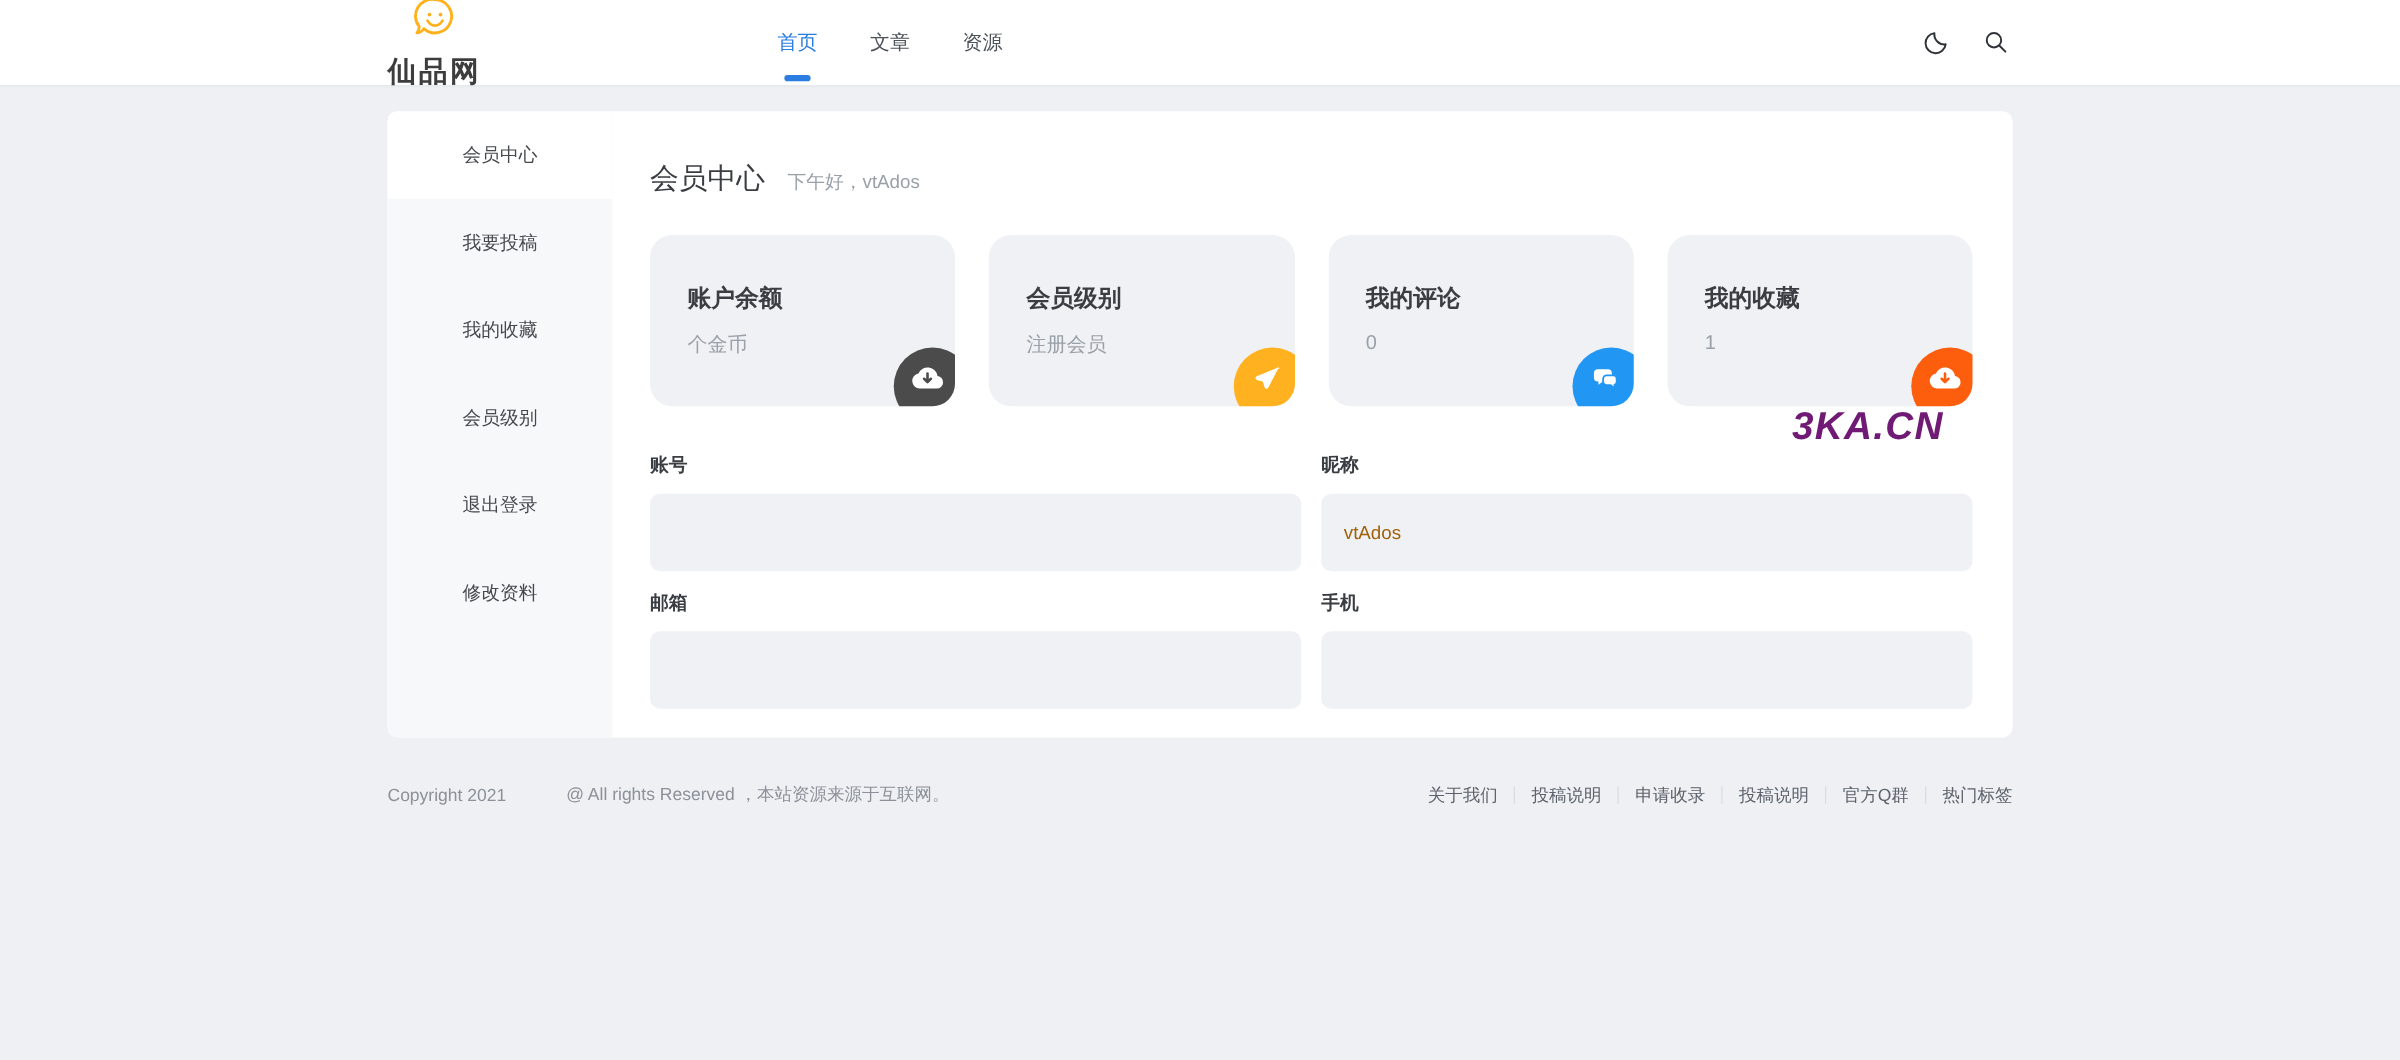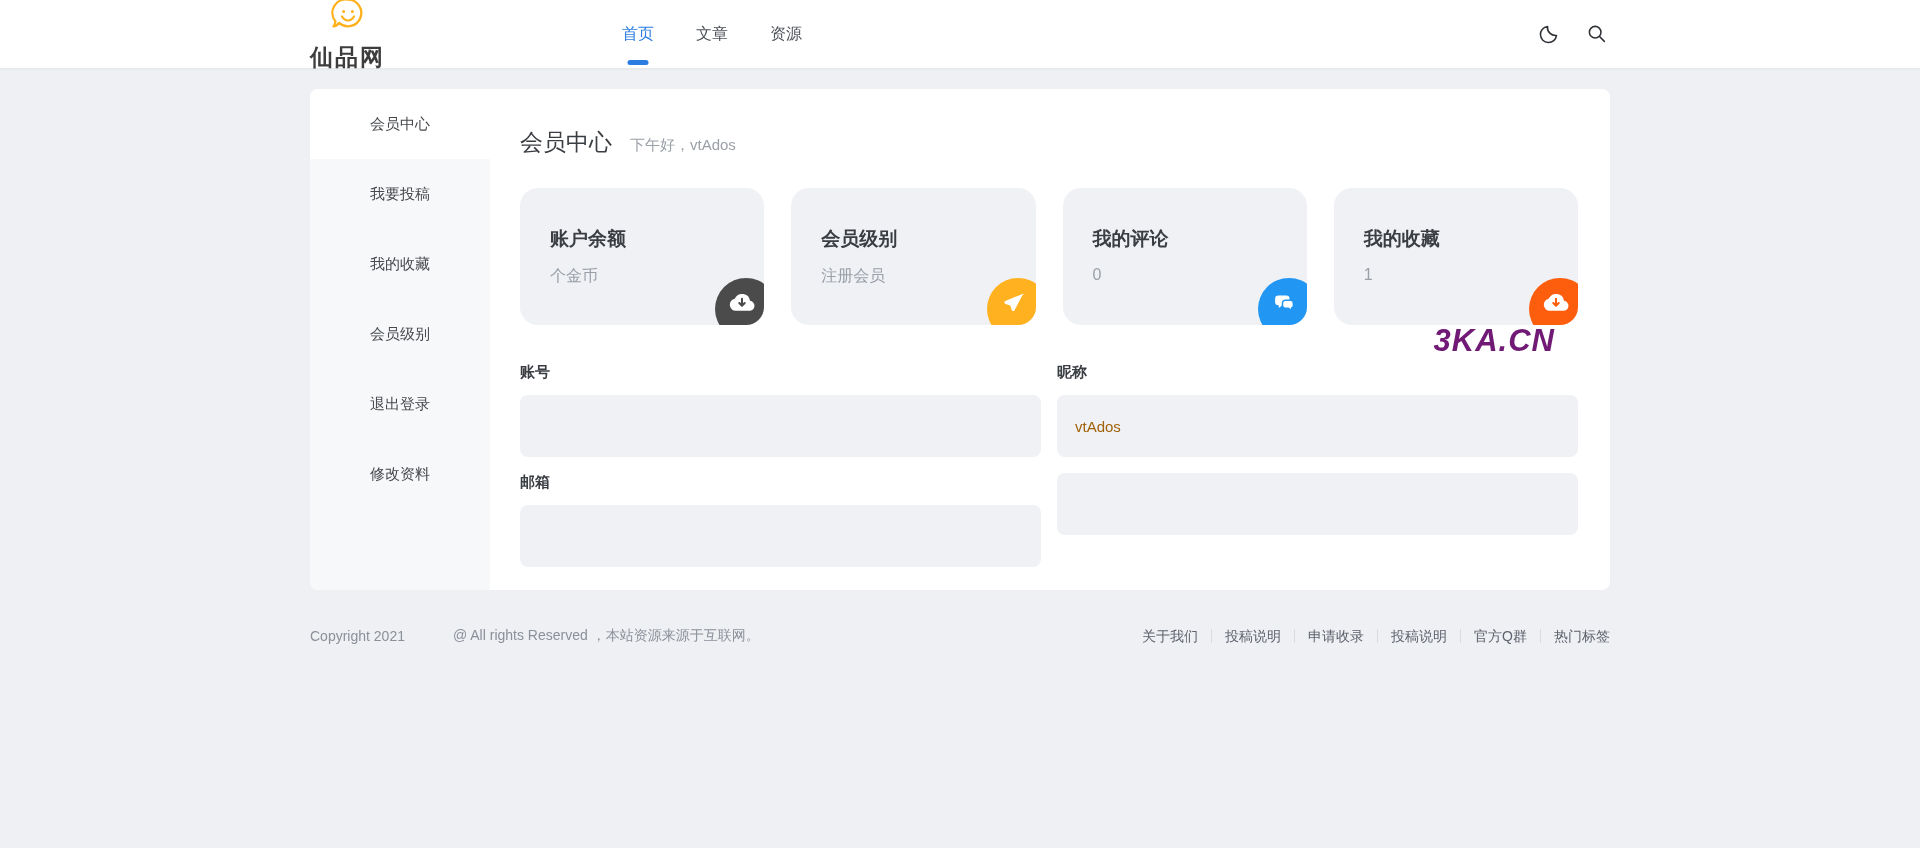--- a/index.html
+++ b/index.html
@@ -175,20 +175,21 @@
       </div>
       <div>
         <div class="field-label">昵称</div>
         <input class="field-input" type="text" value="vtAdos" style="">
       </div>
       <div>
         <div class="field-label">邮箱</div>
         <input class="field-input" type="text" value="" style="">
       </div>
       <div>
+        <div class="field-label">手机</div>
         <input class="field-input" type="text" value="" style="">
       </div>
     </div>
 
     <div class="watermark">3KA.CN</div>
   </section>
 </div>
 
 <footer>
   <div class="footer-inner">

